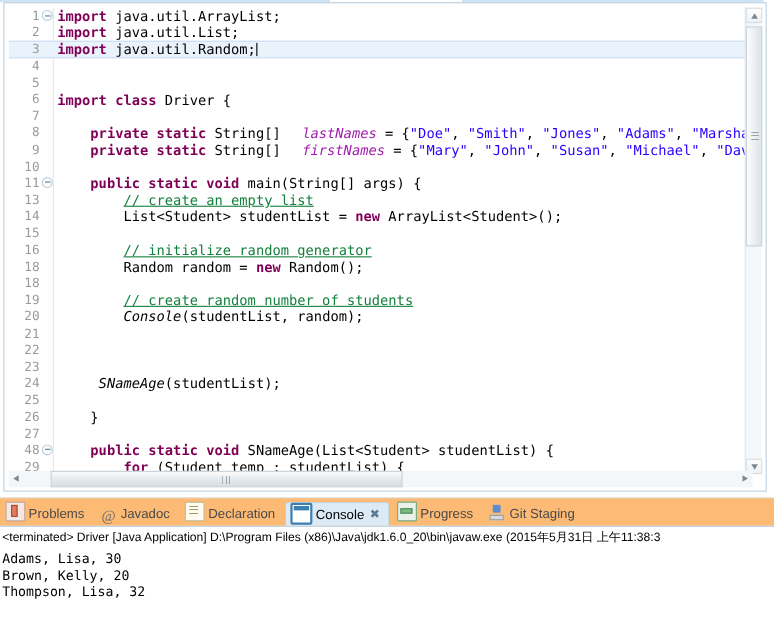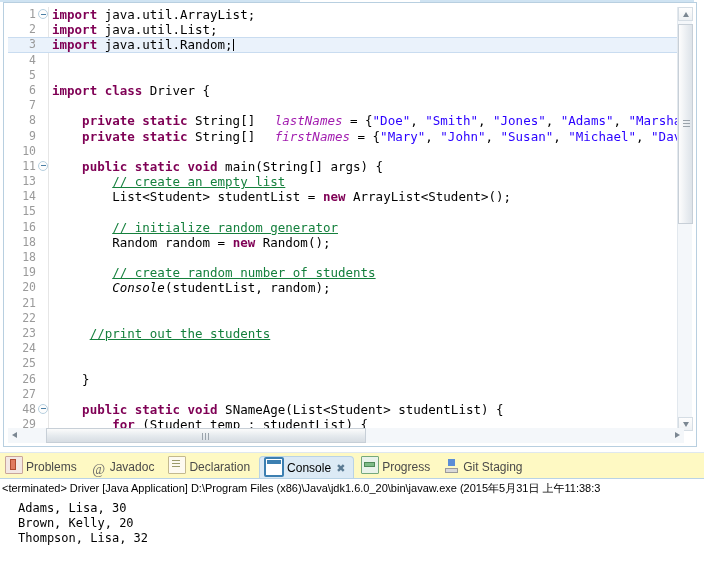--- a/index.html
+++ b/index.html
@@ -242,21 +242,21 @@
     width: 8px; height: 7px;
     background: repeating-linear-gradient(to right,#9aa3ab 0 1px, transparent 1px 3px);
   }
 
   
   #bottom-panel {
     position: absolute;
     left: 0; top: 452px;
     width: 704px;
     height: 131px;
-    background: #fef9c3;
+    background: #fdba74;
   }
   #tab-bar {
     position: absolute;
     left: 0; top: 4px;
     height: 22px;
     width: 704px;
     white-space: nowrap;
   }
   .vtab {
     display: inline-block;
@@ -344,21 +344,20 @@
     height: 17px;
     overflow: hidden;
   }
   #console-out {
     font-family: "DejaVu Sans Mono","Liberation Mono", monospace;
     font-size: 12px;
     color: #000;
     padding: 3px 0 0 2px;
     white-space: pre;
     line-height: 15px;
-    margin-left: 16px;
   }
   .faint-sep {
     position: absolute;
     left: 0; top: 0; width: 704px; height: 1px;
     background: #dfe8ef;
   }
 </style>
 </head>
 <body>
 
@@ -392,22 +391,22 @@
           <div class="cl"><span class="lnum">13</span><span class="txt"><span class="pln">        </span><span class="cmt">// create an empty list</span></span></div>
           <div class="cl"><span class="lnum">14</span><span class="txt"><span class="pln">        List&lt;Student&gt; studentList = </span><span class="kw">new</span><span class="pln"> ArrayList&lt;Student&gt;();</span></span></div>
           <div class="cl"><span class="lnum">15</span><span class="txt"></span></div>
           <div class="cl"><span class="lnum">16</span><span class="txt"><span class="pln">        </span><span class="cmt">// initialize random generator</span></span></div>
           <div class="cl"><span class="lnum">18</span><span class="txt"><span class="pln">        Random random = </span><span class="kw">new</span><span class="pln"> Random();</span></span></div>
           <div class="cl"><span class="lnum">18</span><span class="txt"></span></div>
           <div class="cl"><span class="lnum">19</span><span class="txt"><span class="pln">        </span><span class="cmt">// create random number of students</span></span></div>
           <div class="cl"><span class="lnum">20</span><span class="txt"><span class="pln">        </span><span class="mth">Console</span><span class="pln">(studentList, random);</span></span></div>
           <div class="cl"><span class="lnum">21</span><span class="txt"></span></div>
           <div class="cl"><span class="lnum">22</span><span class="txt"></span></div>
-          <div class="cl"><span class="lnum">23</span><span class="txt"><span class="pln">     </span><span class="cmt">//print out the students</span></span></div>
-          <div class="cl"><span class="lnum">24</span></div>
+          <div class="cl"><span class="lnum">23</span></div>
+          <div class="cl"><span class="lnum">24</span><span class="txt"><span class="pln">     </span><span class="mth">SNameAge</span><span class="pln">(studentList);</span></span></div>
           <div class="cl"><span class="lnum">25</span><span class="txt"></span></div>
           <div class="cl"><span class="lnum">26</span><span class="txt"><span class="pln">    }</span></span></div>
           <div class="cl"><span class="lnum">27</span><span class="txt"></span></div>
           <div class="cl"><span class="lnum">48</span><span class="fold"></span><span class="txt"><span class="pln">    </span><span class="kw">public static void</span><span class="pln"> SNameAge(List&lt;Student&gt; studentList) {</span></span></div>
           <div class="cl"><span class="lnum">29</span><span class="txt"><span class="pln">        </span><span class="kw">for</span><span class="pln"> (Student temp : studentList) {</span></span></div>
         </div>
     </div>
 
     <div id="v-scroll">
       <div class="sb-arrow up">

